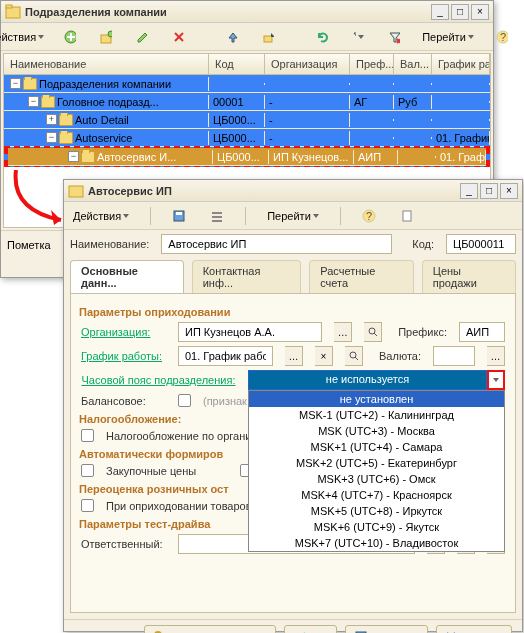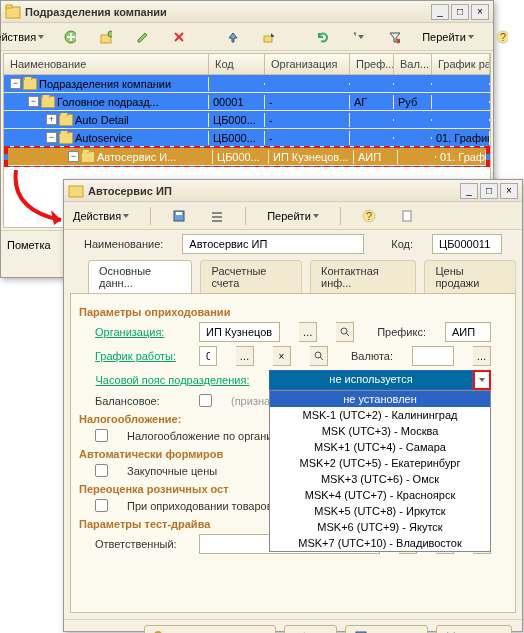--- a/index.html
+++ b/index.html
@@ -26,30 +26,30 @@
   .exp { width: 11px; height: 11px; border: 1px solid #888; display: inline-flex; align-items: center; justify-content: center; font-size: 9px; line-height: 1; color: #444; background: #fff; cursor: pointer; }
   .folder { width: 14px; height: 12px; background: #f6d97a; border: 1px solid #c9a227; border-radius: 1px; position: relative; }
   .folder::before { content: ""; position: absolute; top: -3px; left: 0; width: 6px; height: 3px; background: #f6d97a; border: 1px solid #c9a227; border-bottom: none; }
   .row-hl { border: 2px dashed #e11; border-left-width: 4px; border-right-width: 4px; margin: -1px 0; padding: 0; }
   .row-sel { background: #d59a32; color: #fff; }
   .row-sel .gc { color: #fff; }
 
   .pager { height: 28px; border-top: 1px solid #d8d0b8; display: flex; align-items: center; padding: 0 6px; gap: 6px; }
 
   
-  .formrow { display: flex; align-items: center; margin: 4px 20px; gap: 19px; }
+  .formrow { display: flex; align-items: center; margin: 4px 6px; gap: 12px; }
   .lbl { color: #333; }
   .link { color: #0a6; text-decoration: underline; cursor: pointer; }
   .field { flex: 1; height: 20px; border: 1px solid #bfb68f; background: #fff; padding: 2px 4px; display: flex; align-items: center; }
   .field input { border: none; outline: none; width: 100%; font-size: 11px; }
   .fbtn { width: 18px; height: 20px; border: 1px solid #bfb68f; border-left: none; background: #f5f0e1; display: inline-flex; align-items: center; justify-content: center; font-size: 10px; cursor: pointer; }
 
   .tabs { display: flex; gap: 8px; margin: 6px 6px 0; }
   .tab { padding: 4px 10px; background: #f1ead0; border: 1px solid #d8d0b0; border-bottom: none; border-radius: 4px 4px 0 0; cursor: pointer; color: #333; }
-  .tab.active { background: #fff; font-weight: normal; border-color: #c8c0a0; margin-left: 18px; }
+  .tab.active { background: #fff; font-weight: bold; border-color: #c8c0a0; }
   .tabbody { border: 1px solid #c8c0a0; background: #fcf9ef; margin: 0 6px 6px; padding: 6px 4px; }
 
   .sectitle { color: #b87425; font-weight: bold; margin: 6px 4px 2px; }
   .checkbox { width: 13px; height: 13px; border: 1px solid #888; border-radius: 2px; background: #fff; cursor: pointer; display: inline-block; }
 
   
   .tz-field { position: relative; }
   .tz-input { flex: 1; height: 20px; background: #0369a1; color: #fff; padding: 2px 4px; border: 1px solid #2a63c4; }
   .tz-btn { width: 18px; height: 20px; border: 2px solid #e11; background: #fff; display: inline-flex; align-items: center; justify-content: center; cursor: pointer; }
   .tz-list { position: absolute; top: 20px; left: 0; right: 0; background: #fff; border: 1px solid #888; z-index: 10; }
@@ -313,22 +313,22 @@
         <input value="Автосервис ИП" style="">
       </div>
     <span class="lbl" style="margin-left:8px">Код:</span>
     <div class="field" style="width:70px;flex:none">
         <input value="ЦБ000011" style="">
       </div>
   </div>
 
   <div class="tabs">
     <div class="tab active">Основные данн...</div>
+    <div class="tab">Контактная инф...</div>
     <div class="tab">Расчетные счета</div>
-    <div class="tab">Контактная инф...</div>
     <div class="tab">Цены продажи</div>
   </div>
 
   <div class="tabbody" style="height:320px; overflow:hidden;">
     <div class="sectitle">Параметры оприходовании</div>
 
     <div class="formrow">
       <span class="link" style="width:85px">Организация:</span>
       <div class="field">
           <input value="ИП Кузнецов А.А." style="">

